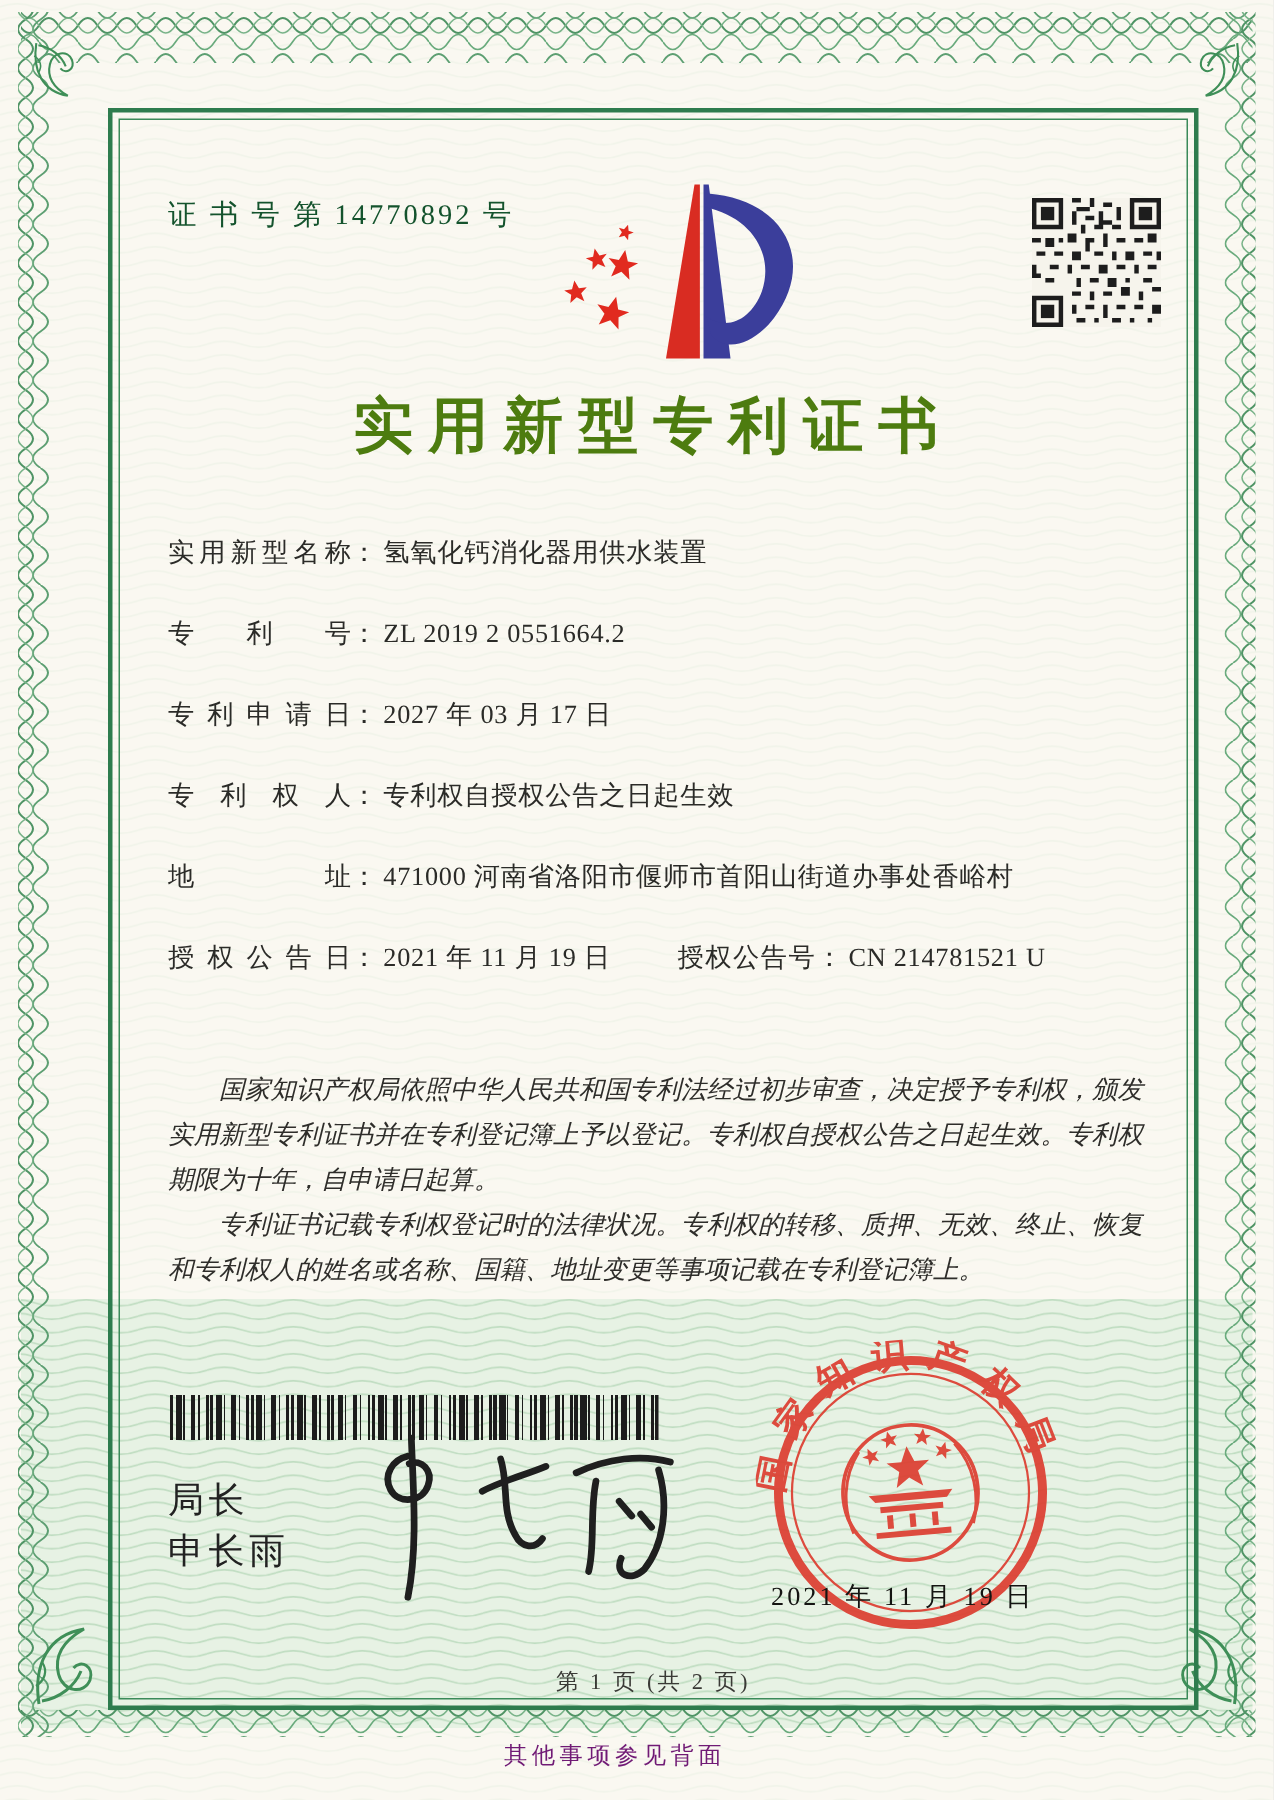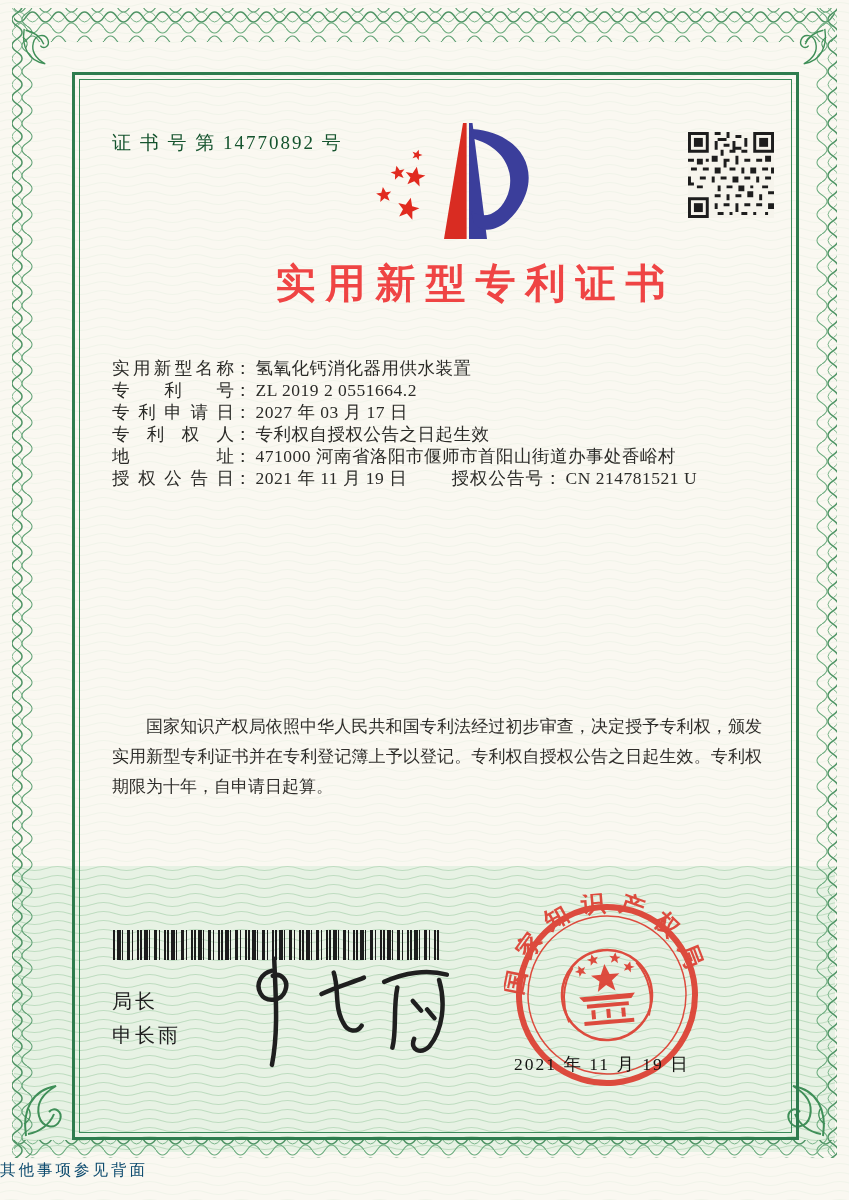--- a/index.html
+++ b/index.html
@@ -8,41 +8,41 @@
     background:#faf8f1;overflow:hidden;
     font-family:"Liberation Serif","DejaVu Serif",serif;color:#2a2a28;
   }
   .abs{position:absolute;}
   svg{display:block;}
   
   .frame{left:72px;top:72px;width:721px;height:1062px;border:3px solid #2e7c4e;}
   .frame-inner{position:absolute;left:4px;top:4px;right:4px;bottom:4px;border:1px solid #3a8a59;}
   .cert-no{left:112px;top:130px;font-size:19px;letter-spacing:2px;color:#14532d;}
   .title{left:72px;top:256px;width:727px;text-align:center;font-size:40px;font-weight:700;
-         letter-spacing:10px;color:#ef4444;margin-left:40px;}
-  .fields{left:112px;top:356px;display:flex;flex-direction:column;font-size:17.5px;color:#2b2b28;}
+         letter-spacing:10px;color:#4d7c0f;}
+  .fields{left:112px;top:356px;display:flex;flex-direction:column;gap:32px;font-size:17.5px;color:#2b2b28;}
   .frow{white-space:nowrap;height:22px;}
   .flabel{display:inline-block;width:122px;text-align:justify;text-align-last:justify;vertical-align:bottom;}
   .fcolon{margin-right:4px;}
   .fvalue{letter-spacing:.5px;}
   .flabel2{margin-left:40px;letter-spacing:1px;}
   .paras{left:112px;top:712px;width:650px;font-size:17px;line-height:30px;text-align:justify;color:#2e2d2a;}
-  .paras p{margin:0;text-indent:2em;}
+  .paras p{margin:0;text-indent:2em;font-style:italic;}
   .barcode{left:113px;top:930px;width:326px;height:30px;
     background:repeating-linear-gradient(90deg,
       #1c1c1c 0 2px,transparent 2px 4px,#1c1c1c 4px 8px,transparent 8px 9px,
       #1c1c1c 9px 10px,transparent 10px 14px,#1c1c1c 14px 17px,transparent 17px 19px,
       #1c1c1c 19px 20px,transparent 20px 24px,#1c1c1c 24px 26px,transparent 26px 27px);
   }
   .sig-block{left:112px;top:984px;font-family:"Liberation Sans","DejaVu Sans",sans-serif;
-    font-size:20px;line-height:34px;color:#222;letter-spacing:3px;}
+    font-size:24px;line-height:34px;color:#222;letter-spacing:3px;}
   .seal-wrap{left:505px;top:893px;width:204px;height:204px;transform:rotate(-5deg);opacity:.9;}
   .seal-date{left:514px;top:1052px;font-size:17.5px;letter-spacing:2px;color:#141412;z-index:6;}
   .page-num{left:72px;top:1112px;width:727px;text-align:center;font-size:15px;letter-spacing:2px;color:#3a3a36;}
-  .back-note{left:0;top:1160px;width:820px;text-align:left;font-size:15.5px;letter-spacing:3px;color:#0c4a6e;}
+  .back-note{left:0;top:1160px;width:820px;text-align:center;font-size:15.5px;letter-spacing:3px;color:#701a75;}
   .z1{z-index:1}.z2{z-index:2}.z3{z-index:3}.z4{z-index:4}.z5{z-index:5}
 </style>
 </head>
 <body>
 
 <div class="paper">
 
   <svg class="abs z1" width="849" height="1200" viewBox="0 0 849 1200">
     <defs>
       <pattern id="lace" width="26" height="34" patternUnits="userSpaceOnUse">
@@ -151,20 +151,21 @@
       <span class="flabel">地址</span><span class="fcolon">：</span><span class="fvalue">471000 河南省洛阳市偃师市首阳山街道办事处香峪村</span>
     </div>
     <div class="frow">
       <span class="flabel">授权公告日</span><span class="fcolon">：</span><span class="fvalue">2021 年 11 月 19 日</span>
       <span class="flabel2">授权公告号</span><span class="fcolon">：</span><span class="fvalue">CN 214781521 U</span>
     </div>
   </div>
 
   <div class="abs paras z3">
     <p>国家知识产权局依照中华人民共和国专利法经过初步审查，决定授予专利权，颁发实用新型专利证书并在专利登记簿上予以登记。专利权自授权公告之日起生效。专利权期限为十年，自申请日起算。</p>
+    <p>专利证书记载专利权登记时的法律状况。专利权的转移、质押、无效、终止、恢复和专利权人的姓名或名称、国籍、地址变更等事项记载在专利登记簿上。</p>
   </div>
 
   <div class="abs barcode z3"></div>
 
   <div class="abs sig-block z3">
     <div>局长</div>
     <div>申长雨</div>
   </div>
 
   <svg class="abs z4" style="left:235px;top:948px" width="235" height="122" viewBox="0 0 235 122">
@@ -207,16 +208,17 @@
         <rect x="-17" y="14" width="4" height="9"></rect>
         <rect x="-2" y="14" width="4" height="9"></rect>
         <rect x="13" y="14" width="4" height="9"></rect>
         <rect x="-25" y="25" width="50" height="4"></rect>
       </g>
     </svg>
   </div>
 
   <div class="abs seal-date">2021 年 11 月 19 日</div>
 
+  <div class="abs page-num z3">第 1 页 (共 2 页)</div>
 
   <div class="abs back-note z3">其他事项参见背面</div>
 
 </div>
 
 </body></html>

